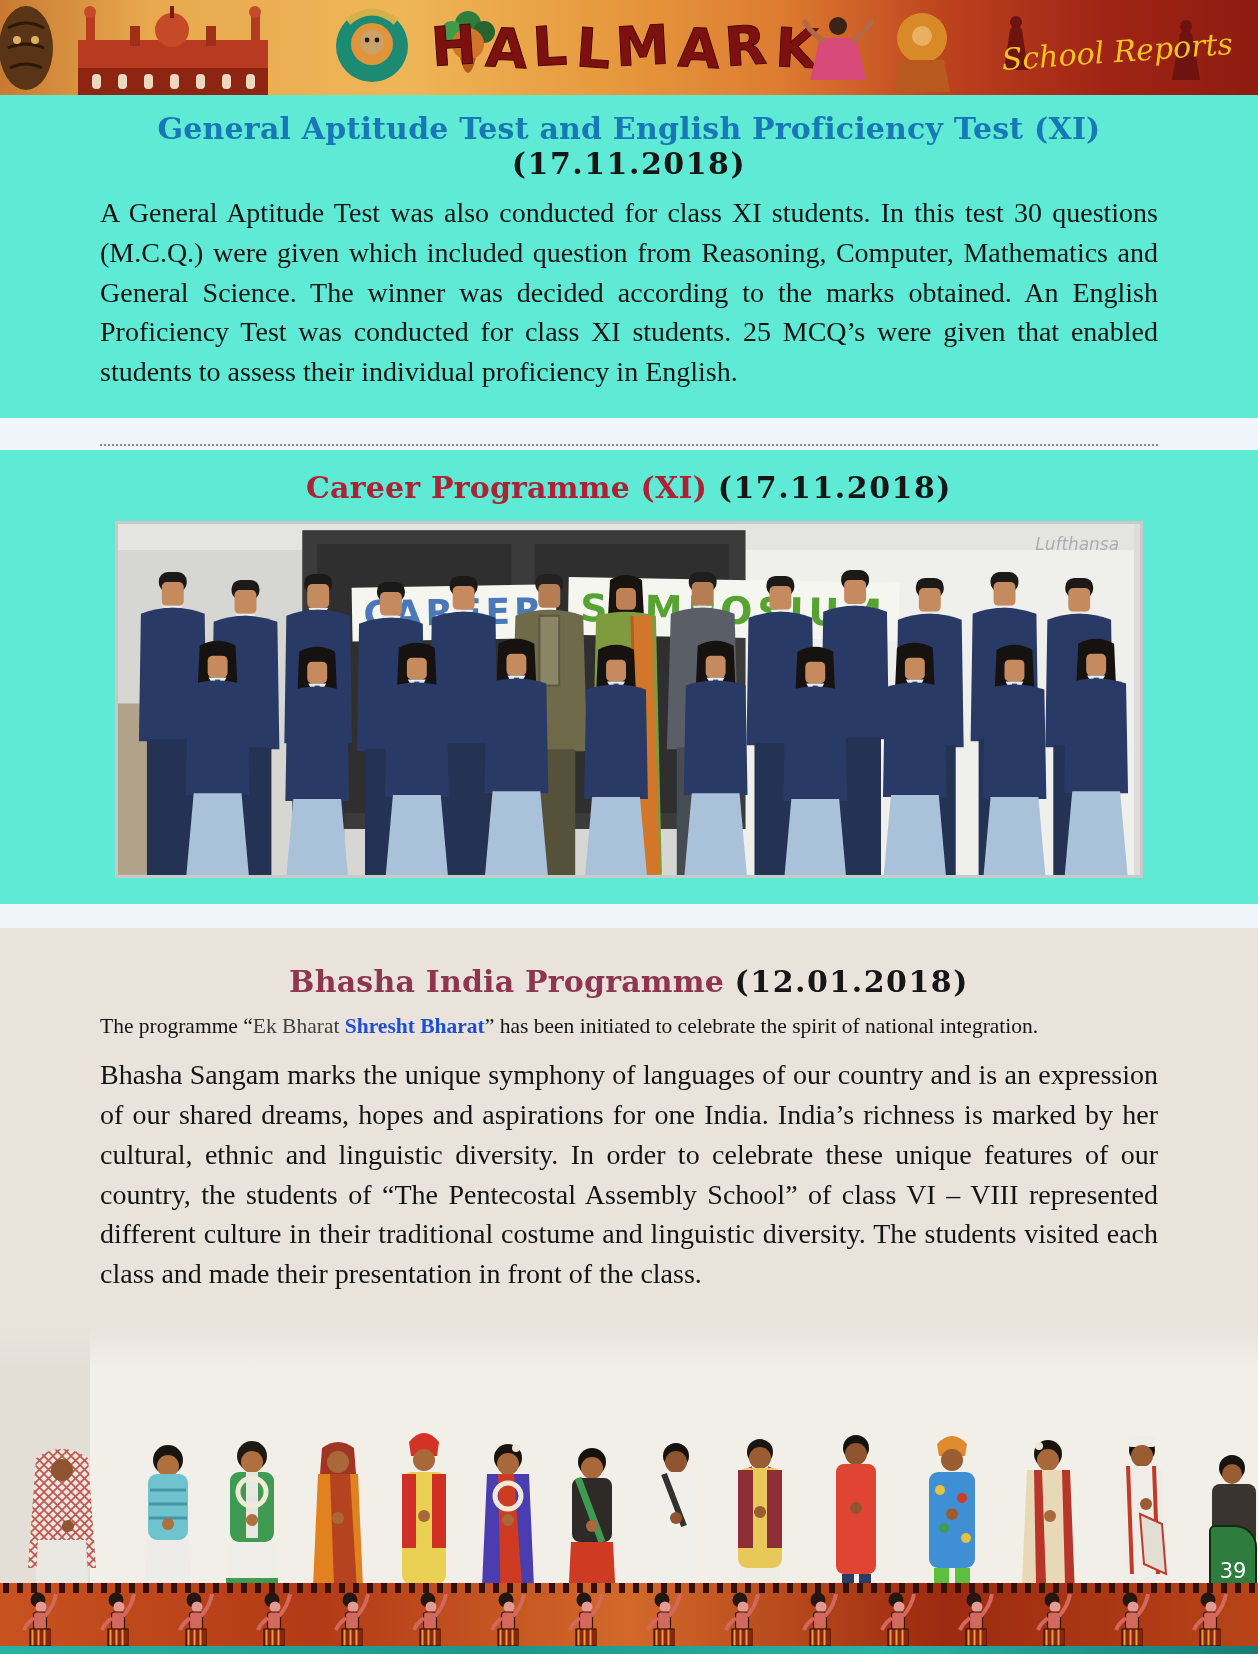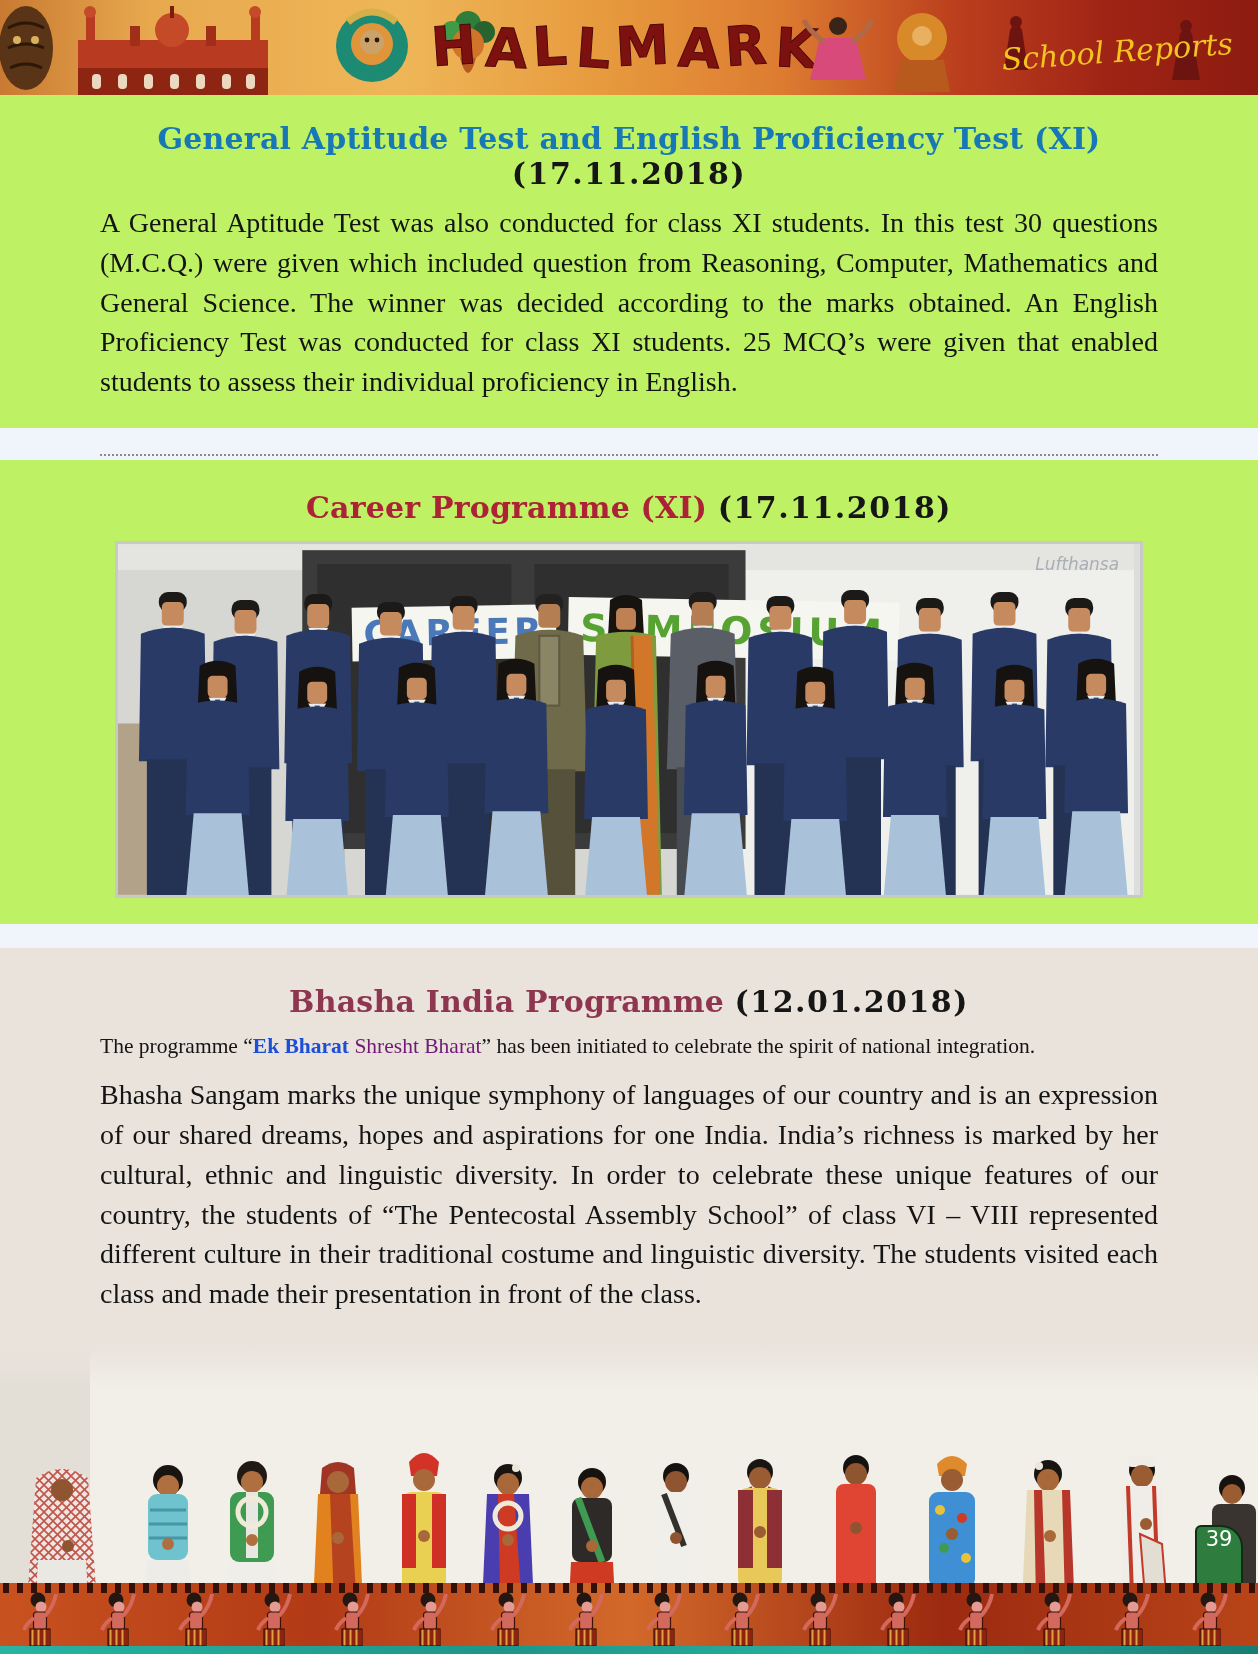--- a/index.html
+++ b/index.html
@@ -2,46 +2,46 @@
 <html><head>
 <meta charset="utf-8">
 <style>
   html,body{margin:0;padding:0;}
   body{width:1258px;height:1654px;position:relative;overflow:hidden;
        font-family:"Liberation Serif",serif;background:#eff5fb;}
   
   .hdr{position:relative;width:1258px;height:95px;}
   .hdr svg{display:block;}
   
-  .sec1{background:#bef264;padding:12px 100px 26px;}
+  .sec1{background:#5eead4;padding:2px 100px 26px;}
   h1,h2{text-align:center;font-family:"DejaVu Serif",serif;font-weight:bold;
         font-size:30px;margin:14px 0 12px;letter-spacing:.2px;}
   .t-blue{color:#1878b6;}
   .t-red{color:#ab2335;}
   .t-maroon{color:#8e3550;}
   .t-date{color:#161616;letter-spacing:1.5px;}
   p.body{font-size:28px;line-height:1.42;color:#141414;text-align:justify;margin:6px 0 0;}
   hr.dotted{border:none;border-top:2px dotted #8a8a8a;margin:26px 100px 4px;background:none;}
   .sec-career h2{margin-top:18px;}
   figure{margin:0;}
   .photo1{width:1022px;margin:16px auto 0;border:3px solid #c9c9c7;background:#ddd;}
   .photo1 svg{display:block;}
   .cap{margin-top:14px;}
   
   .bhasha{background:#e9e3dc;padding:22px 100px 0;margin-top:24px;}
   .intro{font-size:21.5px;line-height:1.42;color:#141414;text-align:justify;margin:4px 0 14px;}
-  .hl-orange{color:#1d4ed8;font-weight:bold;}
-  .hl-green{color:#701a75;font-weight:normal;}
+  .hl-orange{color:#404040;font-weight:normal;}
+  .hl-green{color:#1d4ed8;font-weight:bold;}
   .photo2{width:1258px;margin:34px 0 0 -100px;}
   .photo2 svg{display:block;}
   
-  .page-tab{position:absolute;right:15px;bottom:71px;width:48px;height:58px;
+  .page-tab{position:absolute;right:1px;bottom:71px;width:48px;height:58px;
             background:#2e7d3e;border:2px solid #0f2c14;border-bottom:none;
             border-radius:6px 22px 0 0;box-sizing:border-box;z-index:6;
-            display:flex;align-items:flex-start;justify-content:center;}
+            display:flex;align-items:flex-end;justify-content:center;}
   .page-tab span{color:#fff;font-size:21px;font-family:"DejaVu Sans",sans-serif;}
   .ftr{position:absolute;left:0;bottom:8px;width:1258px;height:63px;z-index:4;}
   .ftr svg{display:block;}
   .teal-bar{position:absolute;left:0;bottom:0;width:1258px;height:8px;z-index:5;
             background:linear-gradient(90deg,#28b3a3,#1d968b 40%,#28b3a3 70%,#177d74);}
 </style>
 </head>
 <body>
 
 <header class="hdr">

